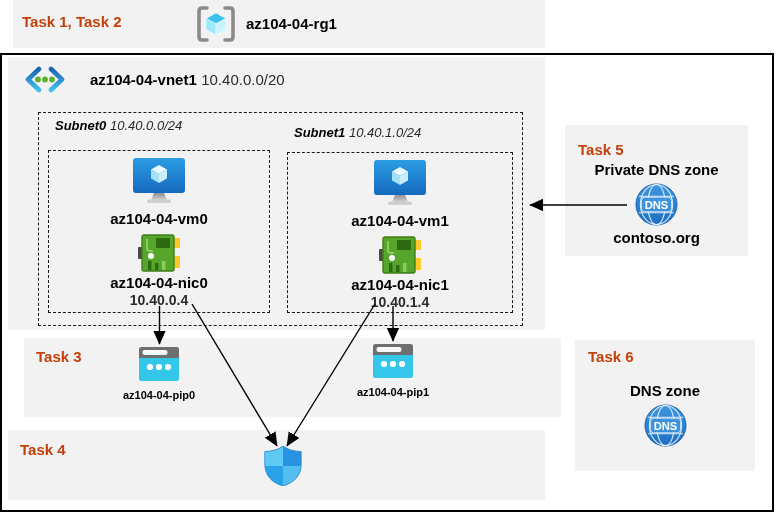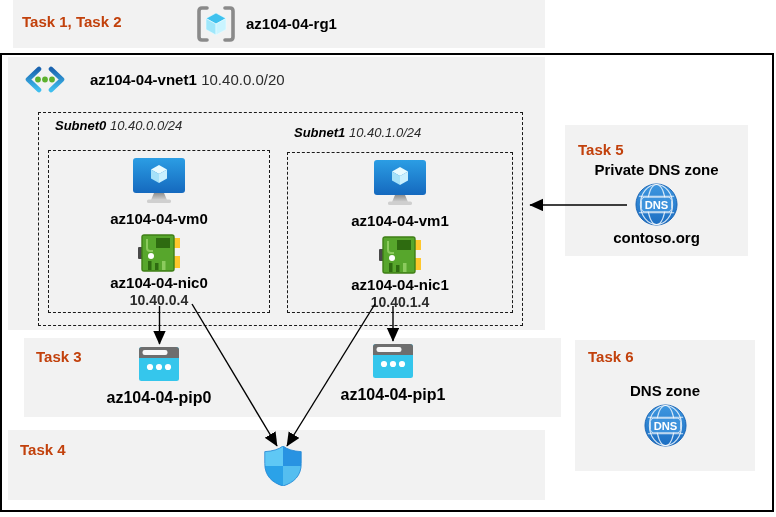--- a/index.html
+++ b/index.html
@@ -20,21 +20,21 @@
   .subnet-label{position:absolute;font-size:13px;white-space:nowrap;font-style:italic;}
   .subnet-label b{color:#000;}
   .subnet-label span{color:#2B2B2B;}
   .dashed-box{position:absolute;border:1.5px dashed #1a1a1a;box-sizing:border-box;}
   .subnet-box{display:flex;flex-direction:column;align-items:center;padding-top:6px;}
   .vm-name{margin-top:7px;font-weight:bold;font-size:15px;color:#000;}
   .nic-name{margin-top:2px;font-weight:bold;font-size:15px;color:#000;}
   .ip{margin-top:1px;font-size:14px;color:#2B2B2B;font-weight:bold;}
   .nic-svg{margin-top:7px;}
   .center-col{position:absolute;width:160px;text-align:center;}
-  .center-col .lbl{font-weight:bold;font-size:16px;color:#000;margin-top:4px;white-space:nowrap;}
+  .center-col .lbl{font-weight:bold;font-size:11px;color:#000;margin-top:4px;white-space:nowrap;}
   .vnet-header{position:absolute;left:24px;top:66px;display:flex;align-items:center;gap:24px;}
   .arrows{position:absolute;left:0;top:0;pointer-events:none;z-index:6;}
   .t5c,.t6c{text-align:center;}
 </style>
 </head>
 <body>
 
 <div class="canvas">
 
   <div class="band" style="left:13px;top:0;width:532px;height:48px;">

